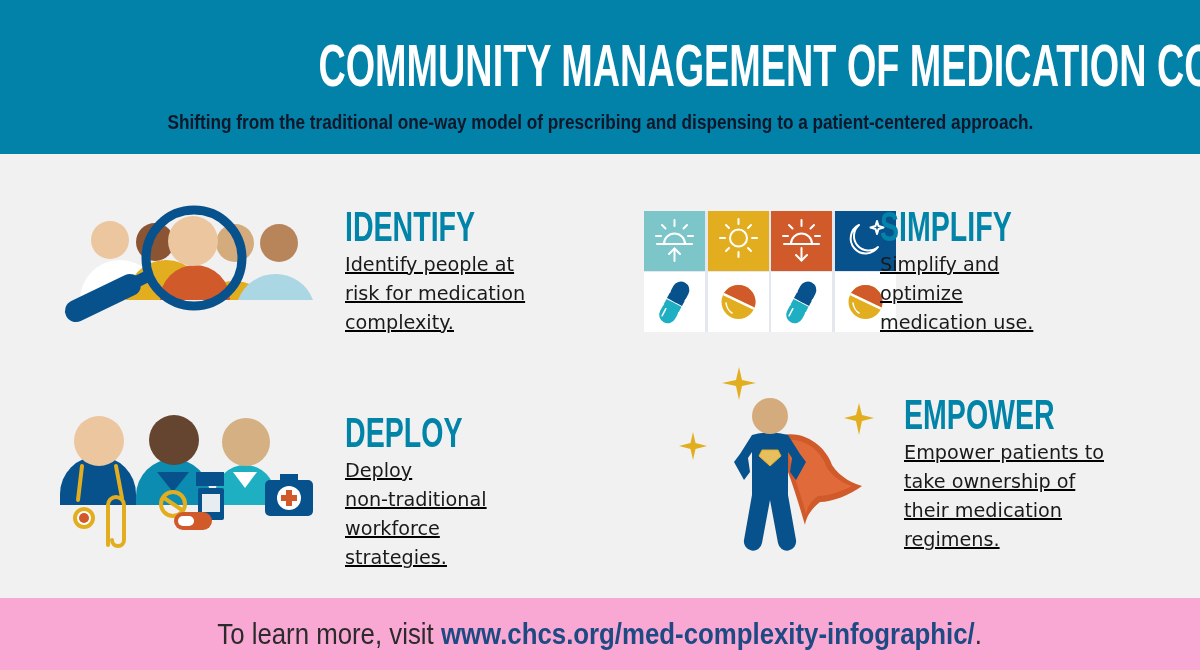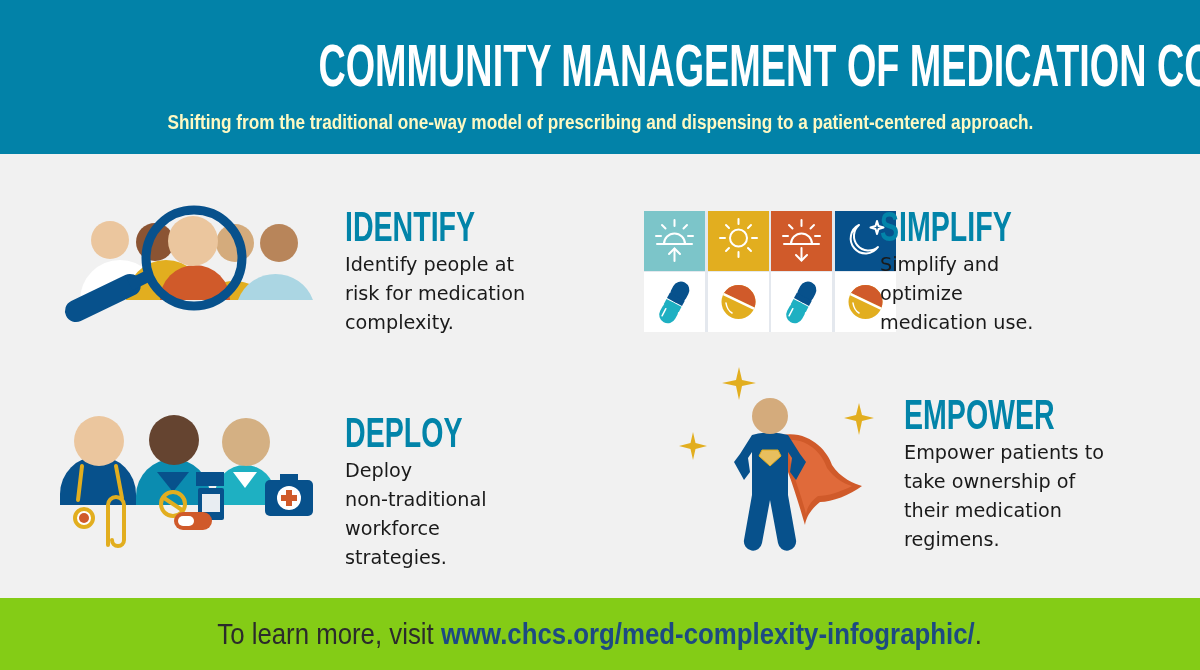--- a/index.html
+++ b/index.html
@@ -8,40 +8,40 @@
 
   .header { position: absolute; left: 0; top: 0; width: 1200px; height: 154px; background: #0282a8; }
   .title {
     position: absolute; left: 0; top: 34px; width: 1200px; text-align: center;
     color: #fff; font-family: "Liberation Sans", sans-serif; font-weight: bold;
     font-size: 60px; line-height: 64px; letter-spacing: 0px; white-space: nowrap;
   }
   .title span { display: inline-block; transform: scaleX(0.63); transform-origin: center; }
   .subtitle {
     position: absolute; left: 0; top: 110px; width: 1200px; text-align: center;
-    color: #fef9c3; font-weight: bold; font-size: 20px; line-height: 24px; white-space: nowrap;
+    color: #0f172a; font-weight: bold; font-size: 20px; line-height: 24px; white-space: nowrap;
   }
   .subtitle span { display: inline-block; transform: scaleX(0.86); transform-origin: center; }
 
   .main { position: absolute; left: 0; top: 154px; width: 1200px; height: 444px; background: #f1f1f1; }
 
-  .block { position: absolute; }
+  .block { position: absolute; text-decoration: underline; }
   .block .heading {
     color: #0284a9; font-weight: bold; font-size: 42px; line-height: 42px;
     white-space: nowrap; transform: scaleX(0.68); transform-origin: left center; display: inline-block;
   }
   .block .desc {
     color: #1a1a1a; font-size: 20px; line-height: 29px; margin-top: 0px;
     font-family: "DejaVu Sans", sans-serif;
     transform: scaleX(0.96); transform-origin: left top;
   }
 
   .illus { position: absolute; }
 
-  .footer { position: absolute; left: 0; top: 598px; width: 1200px; height: 72px; background: #84cc16; }
+  .footer { position: absolute; left: 0; top: 598px; width: 1200px; height: 72px; background: #f9a8d4; }
   .footer-text {
     position: absolute; left: 0; top: 18px; width: 1200px; text-align: center;
     font-size: 30px; line-height: 36px; white-space: nowrap; color: #2b2b2b;
   }
   .footer-text .inner { display: inline-block; transform: scaleX(0.86); transform-origin: center; }
   .footer-link { color: #1d4a82; font-weight: bold; text-decoration: none; }
 
   .tiles { position: absolute; left: 644px; top: 211px; width: 252px; height: 121px; background: #e4e8ee; }
   .tile { position: absolute; top: 0; width: 61px; height: 121px; }
   .tile .top { position: absolute; left: 0; top: 0; width: 61px; height: 60px; }

